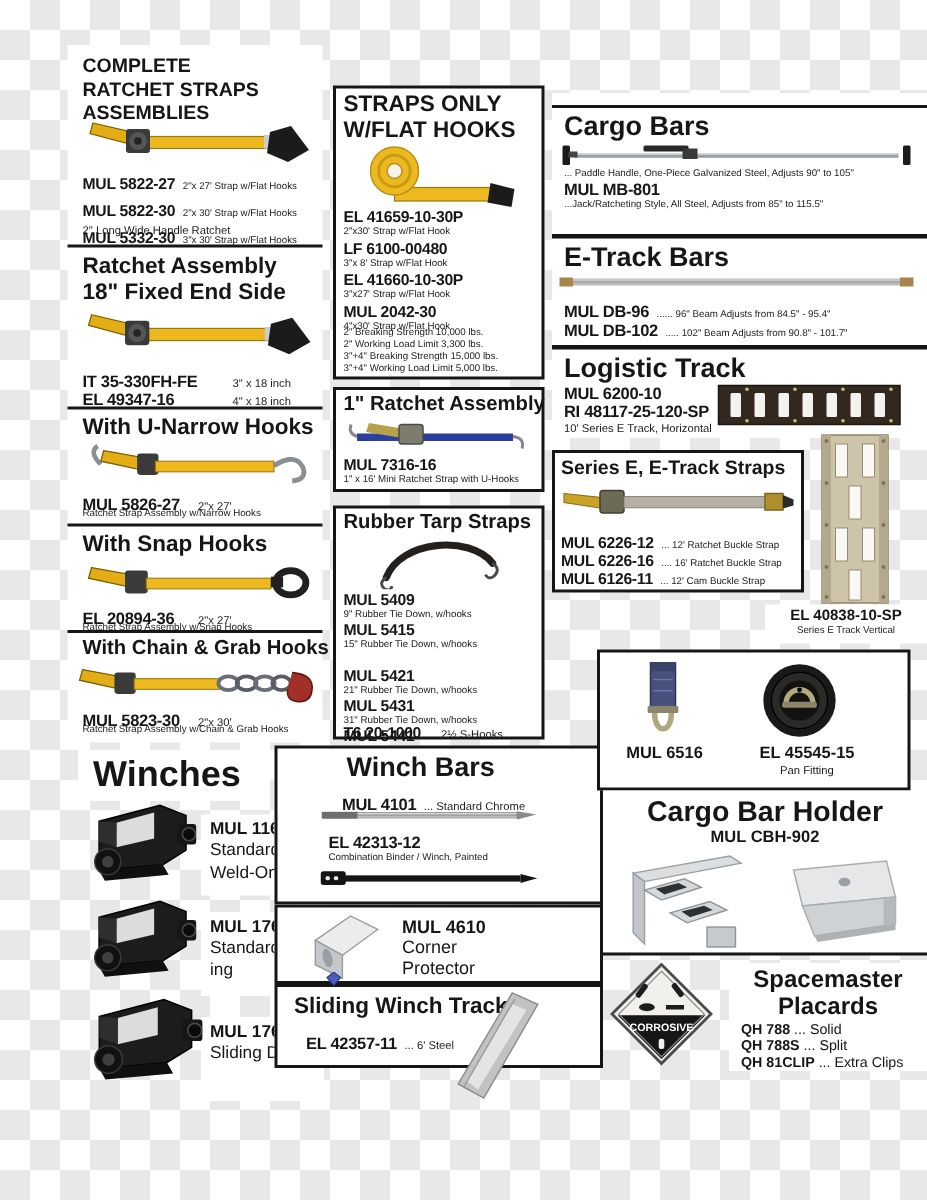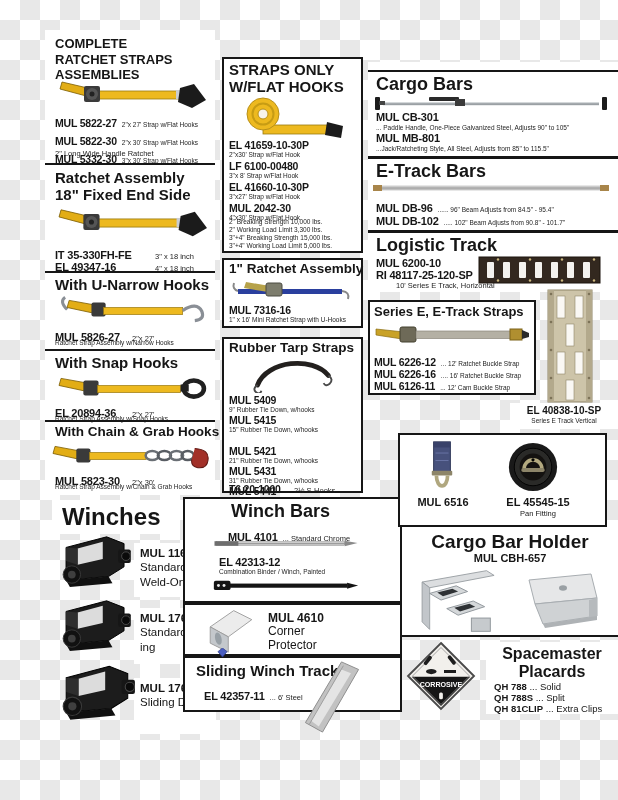--- a/index.html
+++ b/index.html
@@ -406,42 +406,41 @@
     </svg>
 
 <div class="panel" style="left:368px;top:62px;width:250px;height:230px"></div>
 <div class="hline" style="left:368px;top:70px;width:250px"></div>
 <div class="abs t-lg" style="left:376px;top:74px">Cargo Bars</div>
 <svg class="img" style="left:371px;top:94px;width:240px;height:18px">
       <use href="#sym-cargobar"></use>
     </svg>
 <div class="stacklist" style="left:376px;top:112px;width:240px">
   <div class="stack">
-        <span class="code-lg">MUL CB-301</span>
         <span class="desc">... Paddle Handle, One-Piece Galvanized Steel, Adjusts 90" to 105"</span>
       </div>
   <div class="stack">
         <span class="code-lg">MUL MB-801</span>
         <span class="desc">...Jack/Ratcheting Style, All Steel, Adjusts from 85" to 115.5"</span>
       </div>
 </div>
 <div class="hline" style="left:368px;top:156px;width:250px;height:3px"></div>
 
 <div class="abs t-lg" style="left:376px;top:161px">E-Track Bars</div>
 <svg class="img" style="left:371px;top:182px;width:240px;height:12px">
       <use href="#sym-etrackbar"></use>
     </svg>
 <div class="row" style="left:376px;top:198px"><span class="code-lg">MUL DB-96</span><span class="desc">...... 96" Beam Adjusts from 84.5" - 95.4"</span></div>
 <div class="row" style="left:376px;top:211px"><span class="code-lg">MUL DB-102</span><span class="desc">..... 102" Beam Adjusts from 90.8" - 101.7"</span></div>
 <div class="hline" style="left:368px;top:230px;width:250px;height:3px"></div>
 
 <div class="abs t-lg" style="left:376px;top:235px">Logistic Track</div>
 <div class="abs code-lg" style="left:376px;top:257px">MUL 6200-10</div>
 <div class="abs code-lg" style="left:376px;top:269px">RI 48117-25-120-SP</div>
-<div class="abs desc-md" style="left:396px;top:281px">10' Series E Track, Horizontal</div>
+<div class="abs desc-md" style="left:376px;top:281px">10' Series E Track, Horizontal</div>
 <svg class="img" style="left:476px;top:250px;width:128px;height:40px">
       <use href="#sym-htrack"></use>
     </svg>
 
 <div class="box" style="left:368px;top:300px;width:168px;height:95px"></div>
 <div class="abs" style="left:374px;top:304px;font-weight:bold;font-size:13px">Series E, E-Track Straps</div>
 <svg class="img" style="left:374px;top:320px;width:156px;height:28px">
       <use href="#sym-seriesstrap"></use>
     </svg>
 <div class="row" style="left:374px;top:352px"><span class="code">MUL 6226-12</span><span class="desc">...  12'  Ratchet Buckle Strap</span></div>
@@ -463,21 +462,21 @@
       <use href="#sym-pan"></use>
     </svg>
 <div class="abs center" style="left:402px;top:496px;width:82px;font-weight:bold;font-size:11px">MUL 6516</div>
 <div class="abs center" style="left:402px;top:527px;width:82px;font-size:7.5px">Rope Tie Off</div>
 <div class="abs center" style="left:490px;top:496px;width:96px;font-weight:bold;font-size:11px">EL 45545-15</div>
 <div class="abs center" style="left:490px;top:509px;width:96px;font-size:7.5px">Pan Fitting</div>
 
 <div class="panel" style="left:402px;top:527px;width:216px;height:108px"></div>
 <div class="vline" style="left:400px;top:527px;height:109px"></div>
 <div class="abs t-lg2 center" style="left:402px;top:531px;width:216px">Cargo Bar Holder</div>
-<div class="abs center" style="left:402px;top:552px;width:216px;font-weight:bold;font-size:11px">MUL CBH-657</div>
+<div class="abs center" style="left:402px;top:552px;width:216px;font-weight:bold;font-size:11px">MUL CBH-902</div>
 <svg class="img" style="left:412px;top:565px;width:96px;height:72px">
       <use href="#sym-bracketA"></use>
     </svg>
 <svg class="img" style="left:516px;top:572px;width:94px;height:62px">
       <use href="#sym-bracketB"></use>
     </svg>
 <div class="hline" style="left:400px;top:635px;width:218px"></div>
 
 <svg class="img" style="left:402px;top:640px;width:78px;height:72px">
       <use href="#sym-placard"></use>

